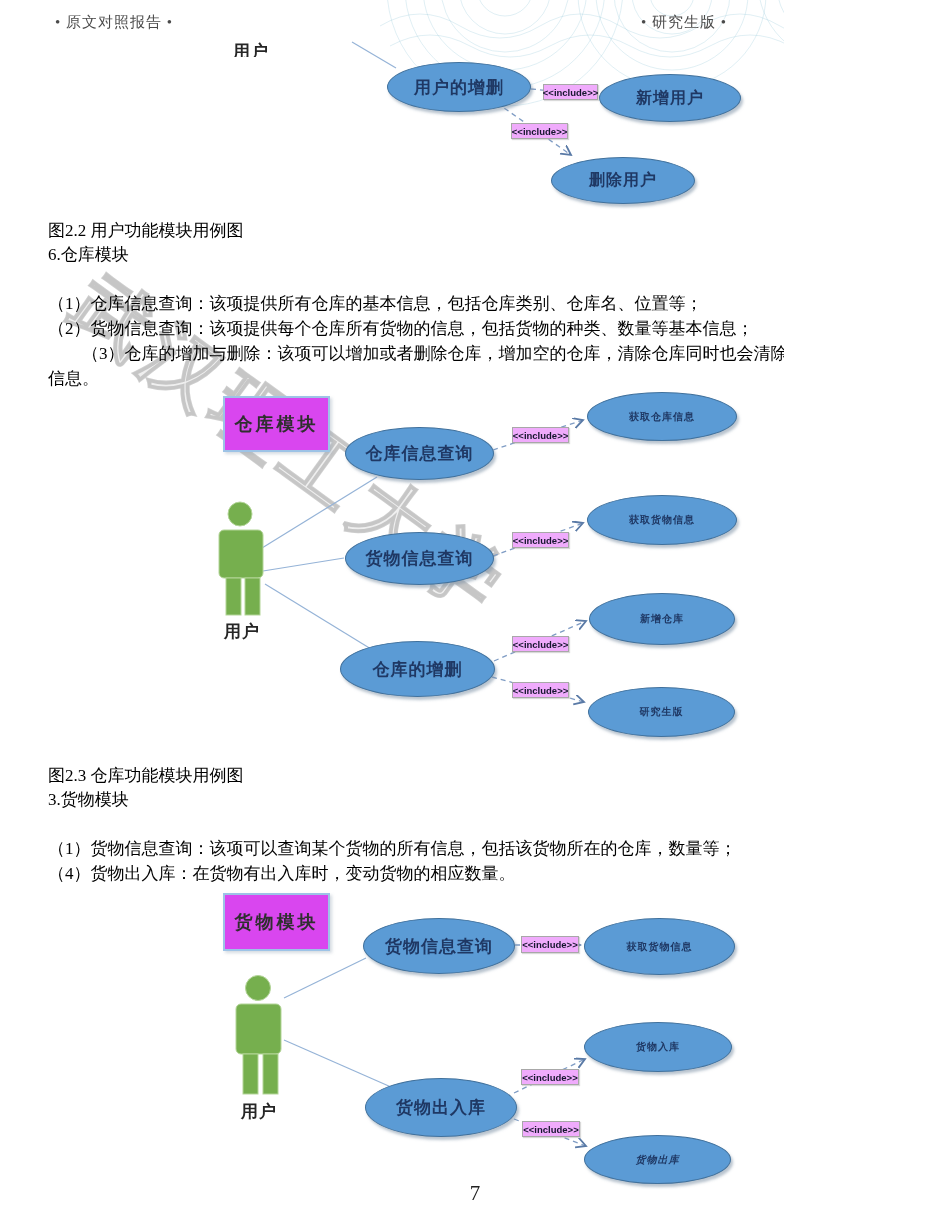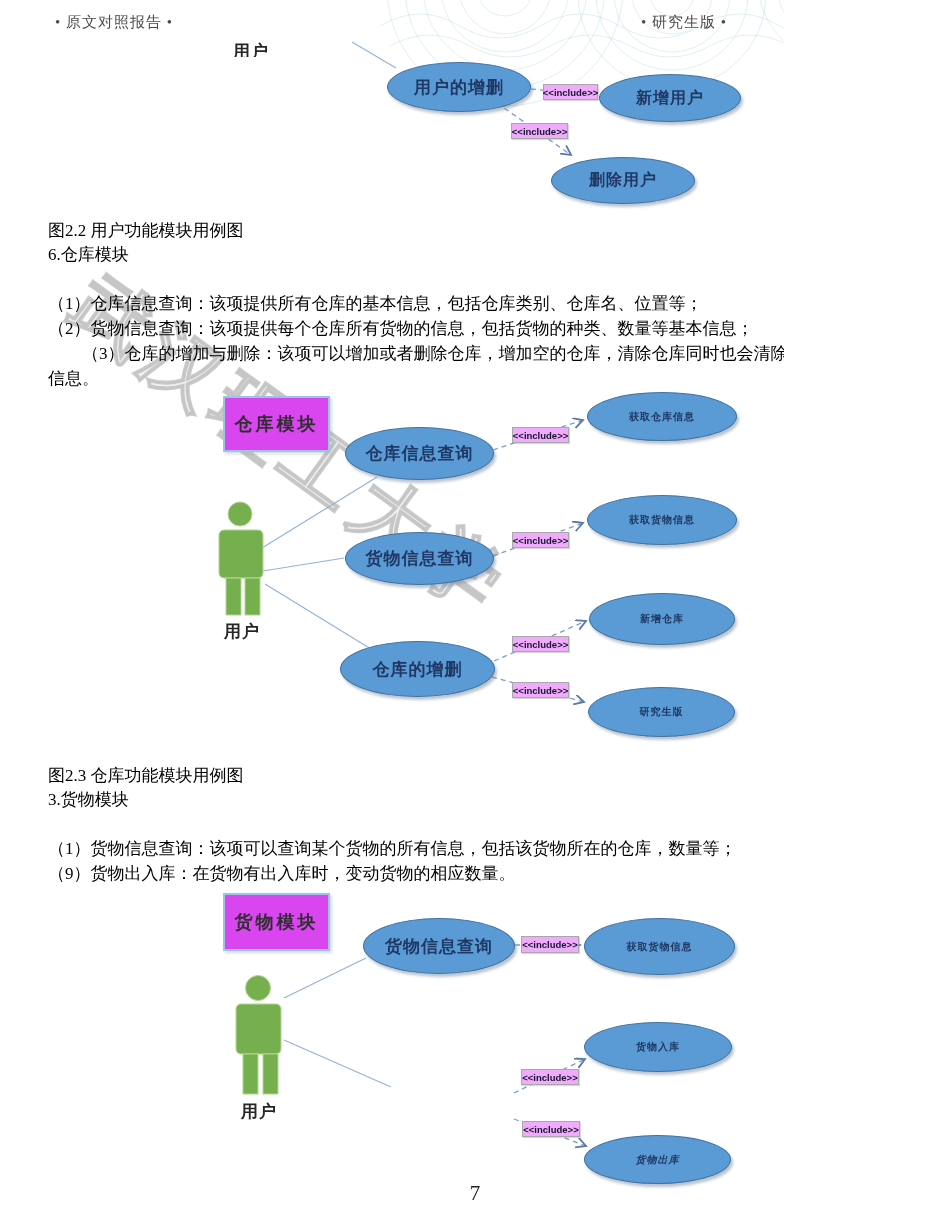--- a/index.html
+++ b/index.html
@@ -178,28 +178,29 @@
   <div class="uc uc-sm" style="left:588px; top:687px; width:145px; height:48px;">研究生版</div>
 
   <div class="inc" style="left:512px; top:427px; width:55px; height:14px;">&lt;&lt;include&gt;&gt;</div>
   <div class="inc" style="left:512px; top:532px; width:55px; height:14px;">&lt;&lt;include&gt;&gt;</div>
   <div class="inc" style="left:512px; top:636px; width:55px; height:14px;">&lt;&lt;include&gt;&gt;</div>
   <div class="inc" style="left:512px; top:682px; width:55px; height:14px;">&lt;&lt;include&gt;&gt;</div>
 
   <div class="txt" style="top:765px;">图2.3 仓库功能模块用例图</div>
   <div class="txt" style="top:789px;">3.货物模块</div>
   <div class="txt" style="top:820px;margin-top:18px;">（1）货物信息查询：该项可以查询某个货物的所有信息，包括该货物所在的仓库，数量等；</div>
-  <div class="txt" style="top:863px;">（9）货物出入库：在货物有出入库时，变动货物的相应数量。</div>
+  <div class="txt" style="top:863px;">（4）货物出入库：在货物有出入库时，变动货物的相应数量。</div>
 
   <div class="module-box" style="left:204px; top:893px; width:103px; height:54px;">货物模块</div>
   <div class="actor-label" style="left:241px; top:1100px;">用户</div>
 
   <div class="uc" style="left:363px; top:918px; width:150px; height:54px; font-size:17px;">货物信息查询</div>
   <div class="uc uc-sm" style="left:584px; top:918px; width:149px; height:55px;">获取货物信息</div>
   <div class="uc uc-sm" style="left:584px; top:1022px; width:146px; height:48px;">货物入库</div>
+  <div class="uc" style="left:365px; top:1078px; width:150px; height:57px; font-size:17px;">货物出入库</div>
   <div class="uc uc-sm" style="left:584px; top:1135px; width:145px; height:47px;font-style:italic;">货物出库</div>
 
   <div class="inc" style="left:521px; top:936px; width:56px; height:15px;">&lt;&lt;include&gt;&gt;</div>
   <div class="inc" style="left:521px; top:1069px; width:56px; height:14px;">&lt;&lt;include&gt;&gt;</div>
   <div class="inc" style="left:522px; top:1121px; width:56px; height:14px;">&lt;&lt;include&gt;&gt;</div>
 
   <div class="page-num">7</div>
 
 </div>
 

